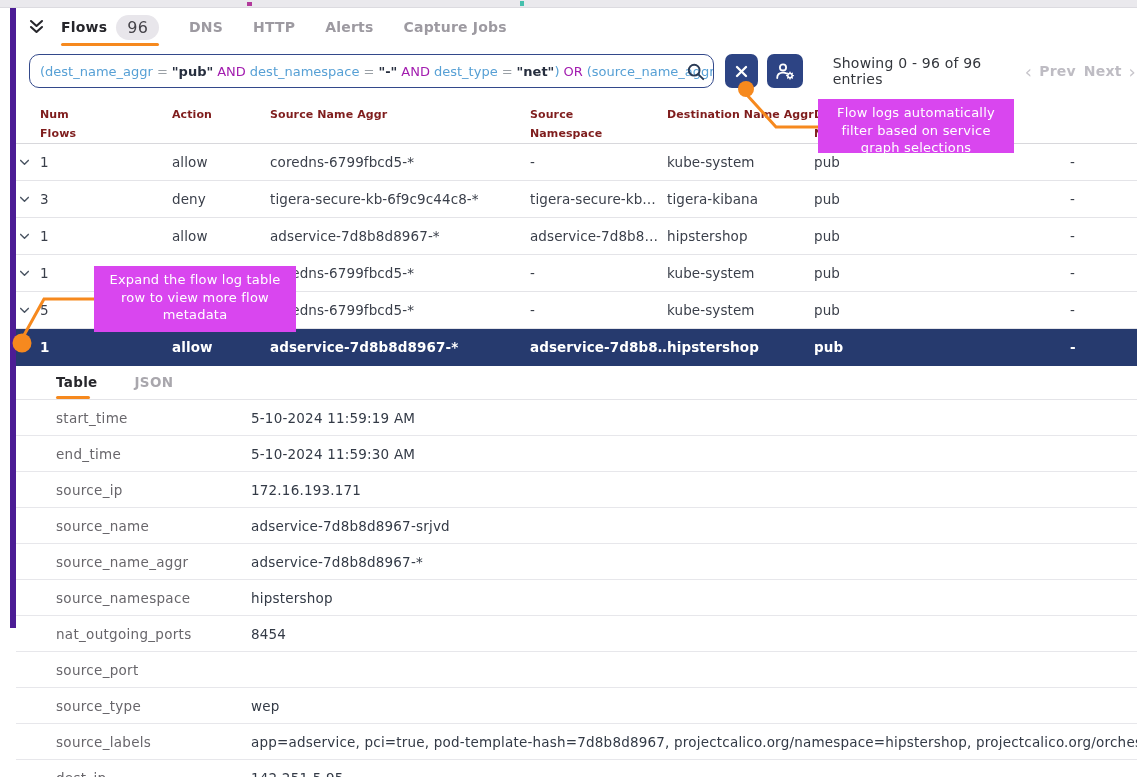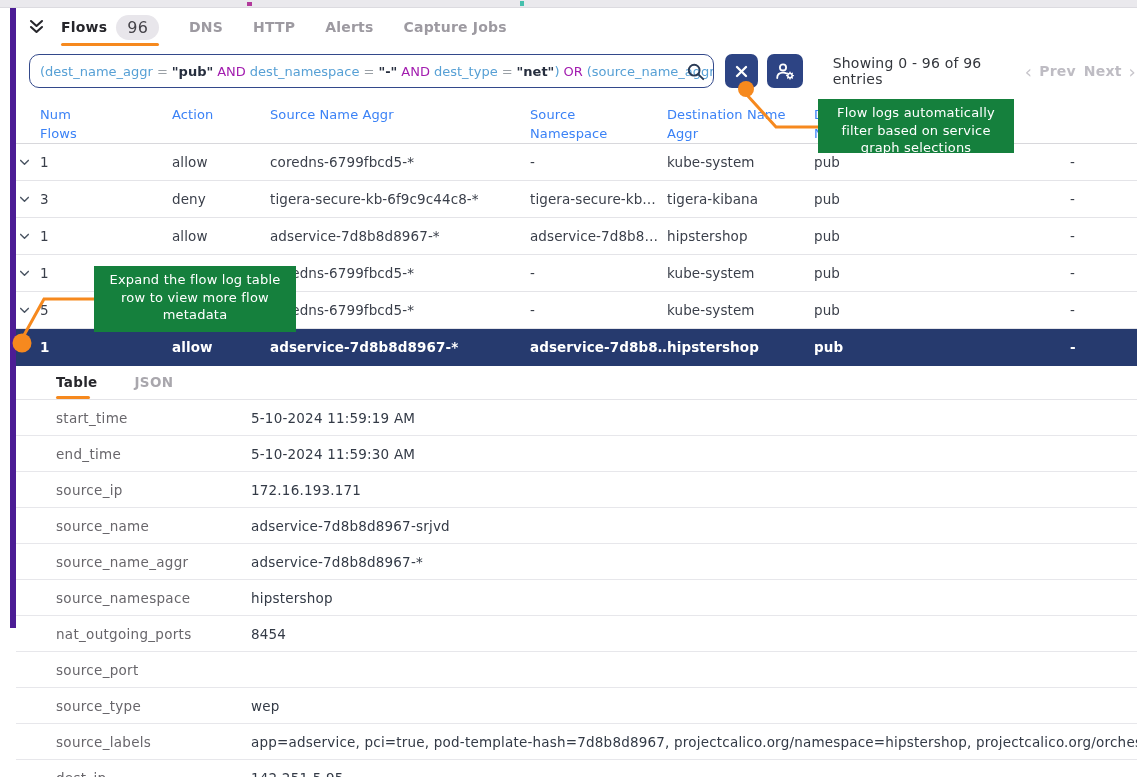--- a/index.html
+++ b/index.html
@@ -41,21 +41,21 @@
   .btn-settings{margin-left:9px;width:38px;}
   .showing{margin-left:30px;font-size:14px;color:#33363c;letter-spacing:.2px;}
   .pager{margin-left:auto;margin-right:4px;display:flex;align-items:center;color:#bebcc3;
          font-size:14px;font-weight:bold;letter-spacing:.2px;}
   .pager .chv{font-size:18px;font-weight:normal;color:#c7c5cb;padding:0 3px;}
   .pager .plabel{padding:0 4px;cursor:pointer;}
 
   
   .grid{display:grid;grid-template-columns:24px 132px 98px 260px 137px 147px 256px minmax(0,1fr);}
   .hrow{height:48px;border-bottom:1px solid #d8d8dc;box-sizing:border-box;}
-  .hcell{padding-top:9px;font-size:13px;font-weight:normal;color:#3b82f6;line-height:19px;letter-spacing:.1px;}
+  .hcell{padding-top:9px;font-size:11px;font-weight:bold;color:#7f1d1d;line-height:19px;letter-spacing:.1px;}
   .hcell .hlabel{display:inline-block;}
   .hcell.c1 .hlabel{max-width:46px;}
   .hcell.c5 .hlabel{max-width:92px;}
   .hcell.c7 .hlabel{max-width:92px;}
   .trow{height:37px;border-bottom:1px solid #e4e4e8;box-sizing:border-box;align-items:center;cursor:pointer;}
   .cell{font-size:13.5px;color:#3a3f4a;letter-spacing:.1px;white-space:nowrap;overflow:hidden;padding-right:10px;}
   .cell.chev{color:#4b5563;display:flex;align-items:center;padding-left:3px;}
   .trow.selected{background:#263a6e;border-bottom:1px solid #263a6e;}
   .trow.selected .cell{color:#fff;font-weight:bold;}
   .trow.selected .cell.chev{color:#fff;}
@@ -64,21 +64,21 @@
   .dtabs{display:flex;align-items:flex-end;height:34px;padding-left:40px;border-bottom:1px solid #e4e4e8;box-sizing:border-box;}
   .dtab{position:relative;margin-right:37px;padding-bottom:9px;font-size:13.5px;font-weight:bold;
         color:#a9a7ad;letter-spacing:.3px;cursor:pointer;}
   .dtab.active{color:#26262b;text-align:center;}
   .dtab.active::after{content:"";position:absolute;left:0;right:8px;bottom:0;height:3px;background:#f6891e;border-radius:2px;}
   .drow{display:flex;height:36px;align-items:center;padding-left:40px;border-bottom:1px solid #e7e7eb;box-sizing:border-box;}
   .dkey{width:195px;flex:none;font-size:13.5px;color:#68666b;letter-spacing:.3px;}
   .dval{font-size:13.5px;color:#333a46;letter-spacing:.2px;white-space:nowrap;overflow:hidden;flex:1;}
 
   
-  .callout{position:absolute;background:#15803d;color:#fff;text-align:center;font-size:13px;
+  .callout{position:absolute;background:#d946ef;color:#fff;text-align:center;font-size:13px;
            line-height:17.5px;padding:5px 8px;box-sizing:border-box;z-index:60;letter-spacing:.2px;}
   .co1{left:818px;top:99px;width:196px;height:54px;}
   .co2{left:94px;top:266px;width:202px;height:66px;}
   .overlay{position:absolute;left:0;top:0;width:1137px;height:777px;z-index:59;pointer-events:none;}
 </style>
 </head>
 <body>
 
 <div class="page">
   <div class="top-strip">

